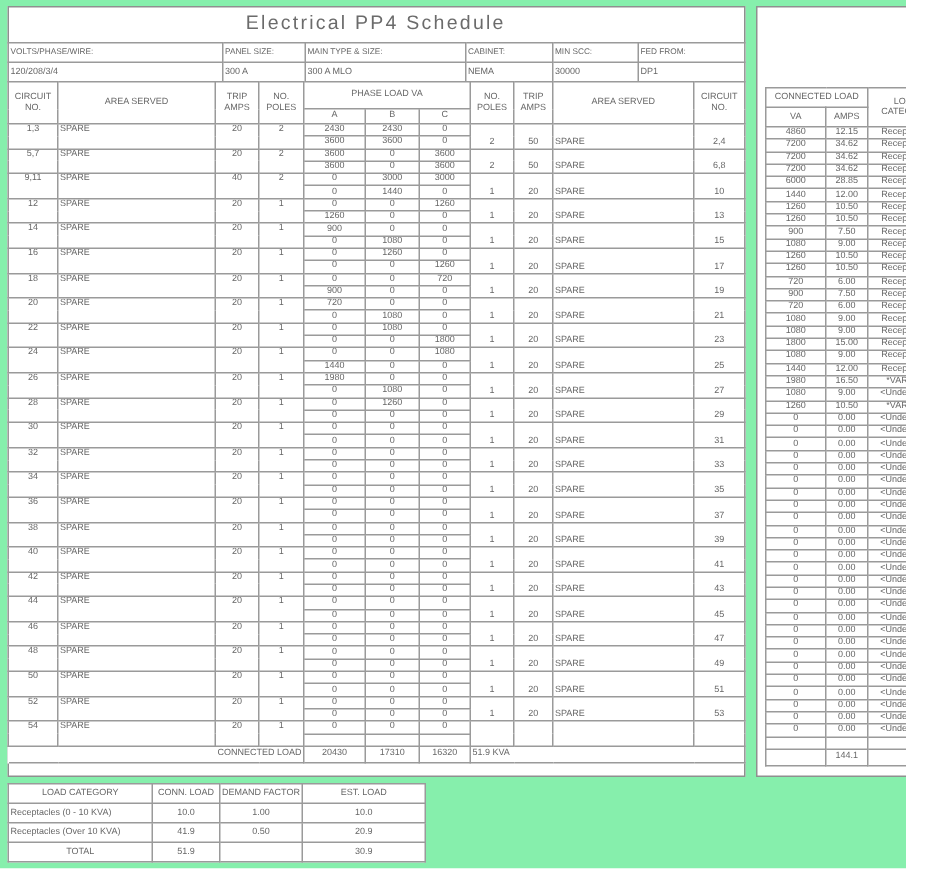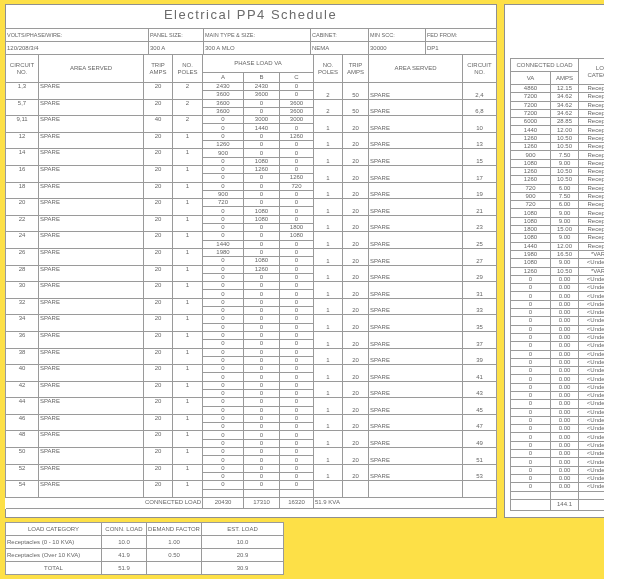--- a/index.html
+++ b/index.html
@@ -1,16 +1,16 @@
 <!DOCTYPE html>
 <html><head>
 <meta charset="utf-8">
 <style>
   html,body{margin:0;padding:0;background:#fff;}
-  .page{position:relative;width:604px;height:579px;background:#fde047;overflow:hidden;
+  .page{position:relative;width:604px;height:579px;background:#86efac;overflow:hidden;
         font-family:"Liberation Sans",sans-serif;color:#676767;}
   .box{position:absolute;border:1px solid #8f8f8f;background:#fff;}
   .title{position:absolute;left:5px;top:7px;width:491px;text-align:center;
          font-size:13px;letter-spacing:1.5px;color:#6b6b6b;}
   table{border-collapse:collapse;table-layout:fixed;position:absolute;background:#fff;}
   td{border:1px solid #9a9a9a;font-size:6px;line-height:7px;padding:0 1px;
      overflow:hidden;white-space:nowrap;color:#676767;}
   td.wrap{white-space:normal;}
   .c{text-align:center}.l{text-align:left}.r{text-align:right}
   .top{vertical-align:top}.bot{vertical-align:bottom}.mid{vertical-align:middle}

